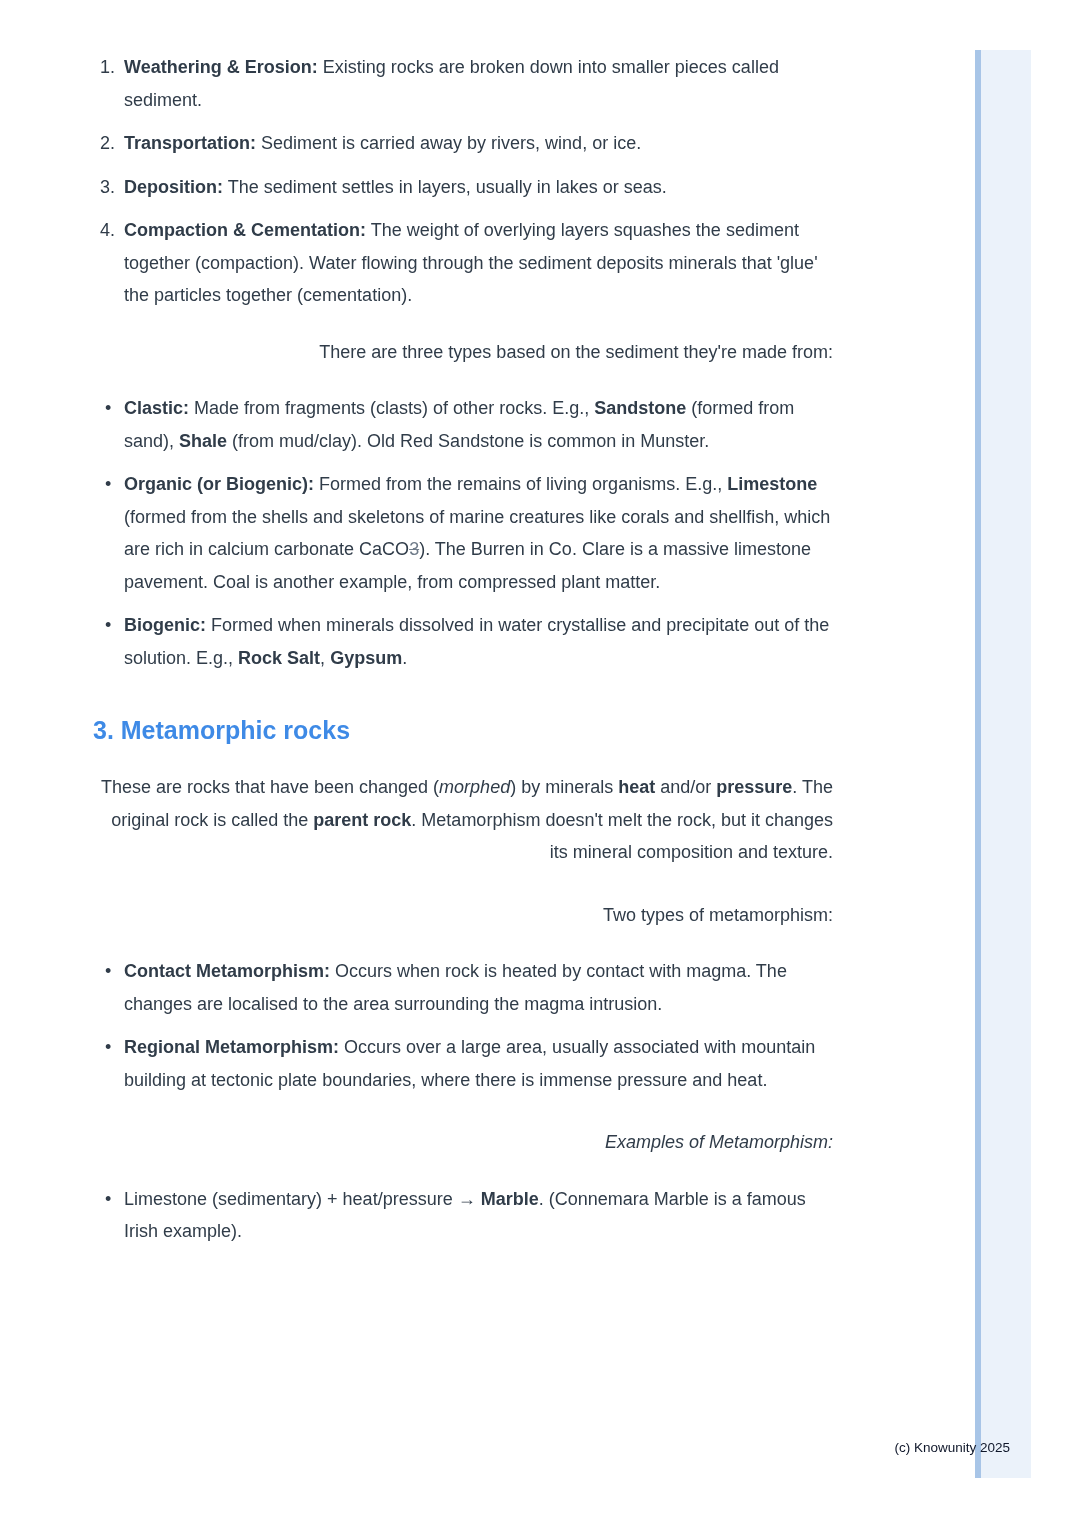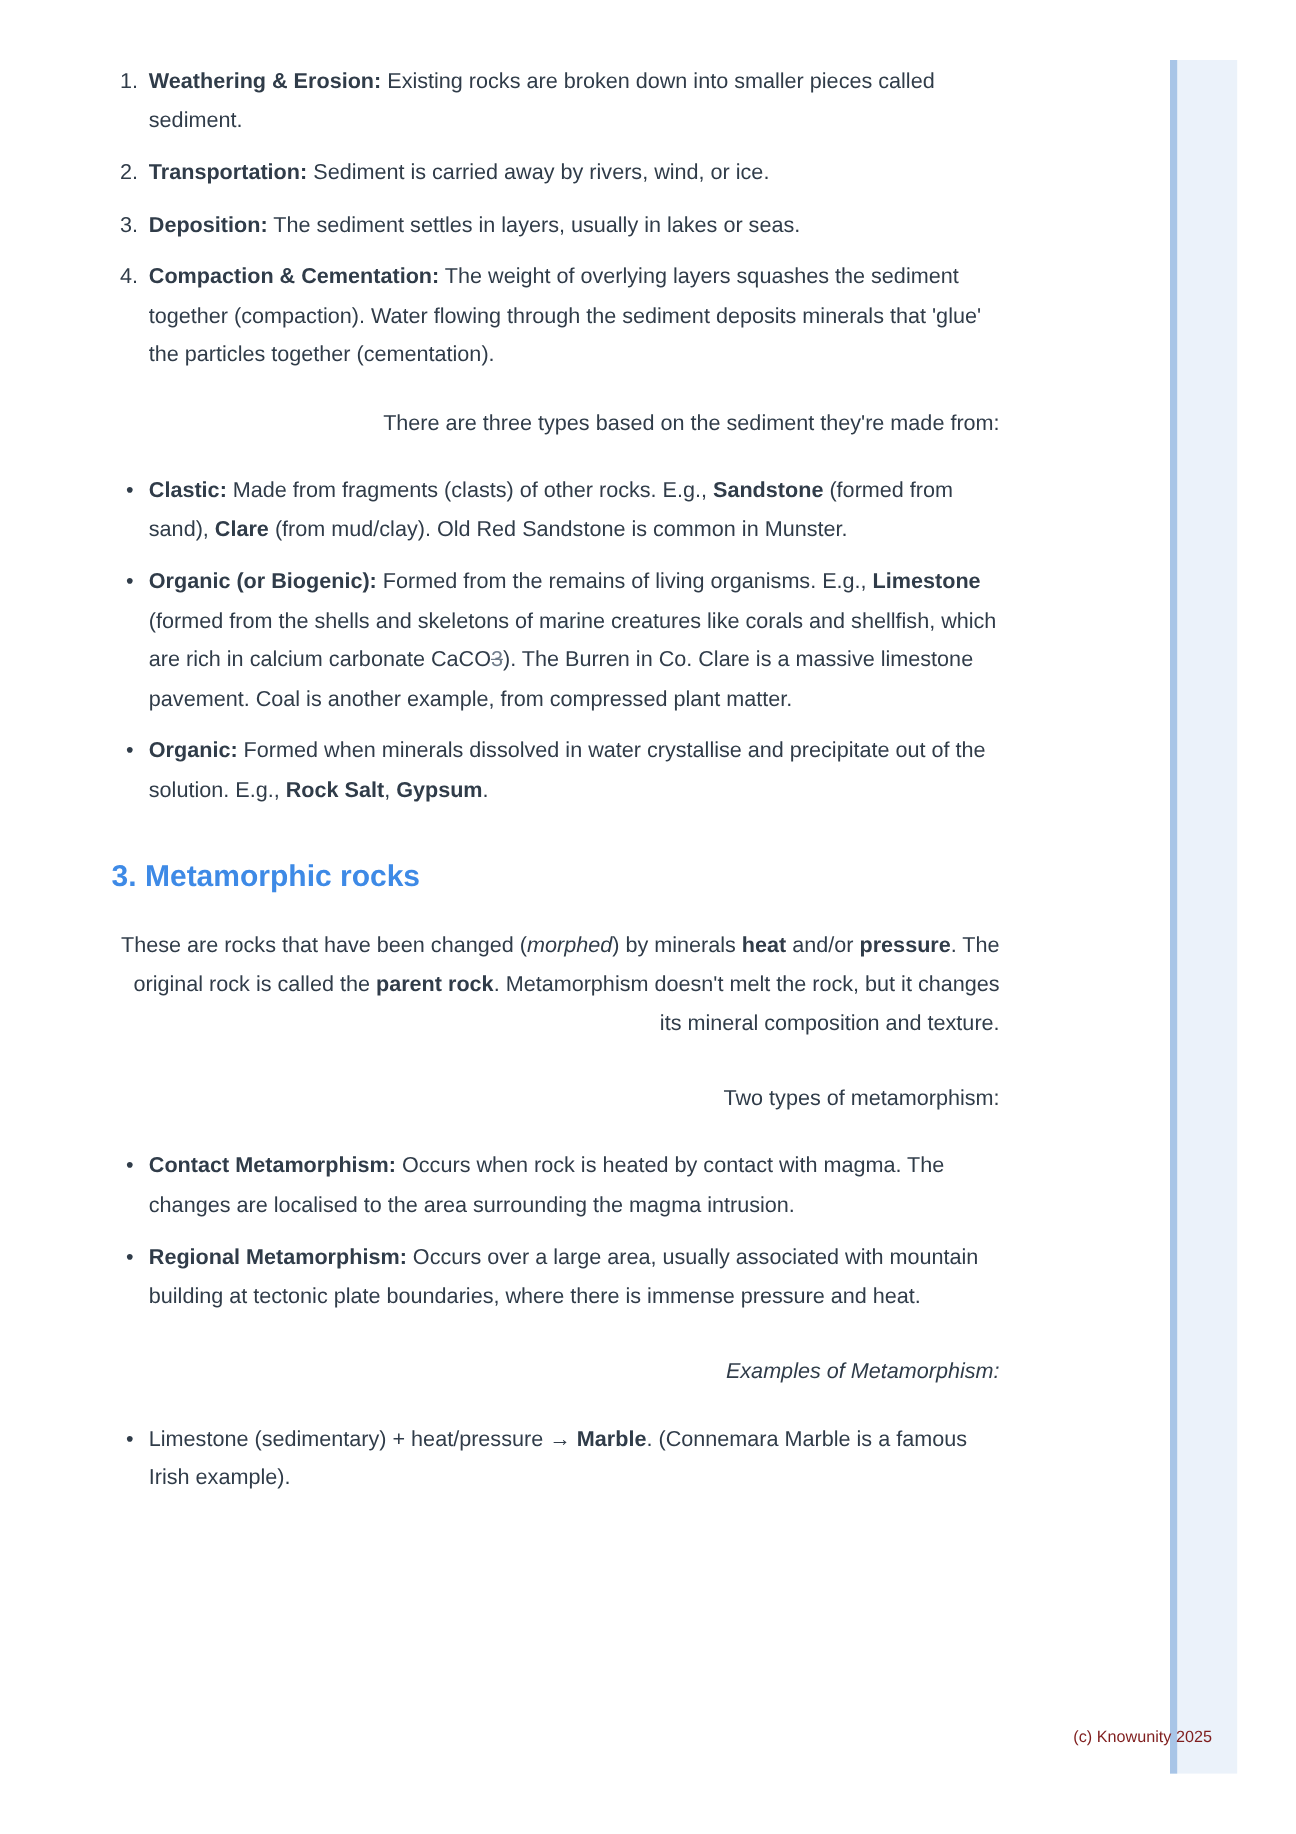--- a/index.html
+++ b/index.html
@@ -38,21 +38,21 @@
   .margin-strip {
     position:absolute; left:975px; top:50px;
     width:56px; height:1428px;
     background:#ebf2fa;
     border-left:6px solid #a8c5e7;
     z-index:1;
   }
   .footer-note {
     position:absolute; top:1440px; right:70px;
     font-size:13.5px; line-height:16px;
-    color:#7f1d1d;
+    color:#0f172a;
     z-index:2;
   }
 </style>
 </head>
 <body>
 
 <div class="page">
 
   <div class="content">
 
@@ -73,29 +73,29 @@
         <span class="num">4.</span>
         <span class="li-text"><span class="b">Compaction &amp; Cementation:</span><span> The weight of overlying layers squashes the sediment together (compaction). Water flowing through the sediment deposits minerals that 'glue' the particles together (cementation).</span></span>
       </li>
     </ol>
 
     <p class="para">There are three types based on the sediment they're made from:</p>
 
     <ul class="bullist">
       <li class="row">
         <span class="marker">•</span>
-        <span class="li-text"><span class="b">Clastic:</span><span> Made from fragments (clasts) of other rocks. E.g., </span><span class="b">Sandstone</span><span> (formed from sand), </span><span class="b">Clare</span><span> (from mud/clay). Old Red Sandstone is common in Munster.</span></span>
+        <span class="li-text"><span class="b">Clastic:</span><span> Made from fragments (clasts) of other rocks. E.g., </span><span class="b">Sandstone</span><span> (formed from sand), </span><span class="b">Shale</span><span> (from mud/clay). Old Red Sandstone is common in Munster.</span></span>
       </li>
       <li class="row">
         <span class="marker">•</span>
         <span class="li-text"><span class="b">Organic (or Biogenic):</span><span> Formed from the remains of living organisms. E.g., </span><span class="b">Limestone</span><span> (formed from the shells and skeletons of marine creatures like corals and shellfish, which are rich in calcium carbonate CaCO</span><span class="st">3</span><span>). The Burren in Co. Clare is a massive limestone pavement. Coal is another example, from compressed plant matter.</span></span>
       </li>
       <li class="row">
         <span class="marker">•</span>
-        <span class="li-text"><span class="b">Organic:</span><span> Formed when minerals dissolved in water crystallise and precipitate out of the solution. E.g., </span><span class="b">Rock Salt</span><span>, </span><span class="b">Gypsum</span><span>.</span></span>
+        <span class="li-text"><span class="b">Biogenic:</span><span> Formed when minerals dissolved in water crystallise and precipitate out of the solution. E.g., </span><span class="b">Rock Salt</span><span>, </span><span class="b">Gypsum</span><span>.</span></span>
       </li>
     </ul>
 
     <h2 class="section-heading">3. Metamorphic rocks</h2>
 
     <p class="para"><span>These are rocks that have been changed (</span><span class="i">morphed</span><span>) by minerals </span><span class="b">heat</span><span> and/or </span><span class="b">pressure</span><span>. The original rock is called the </span><span class="b">parent rock</span><span>. Metamorphism doesn't melt the rock, but it changes its mineral composition and texture.</span></p>
 
     <p class="para mt30">Two types of metamorphism:</p>
 
     <ul class="bullist">

